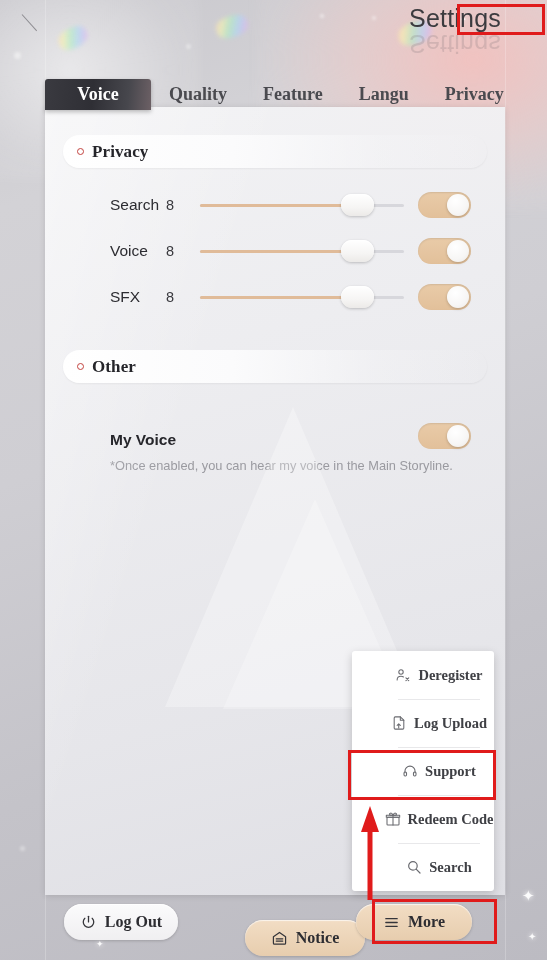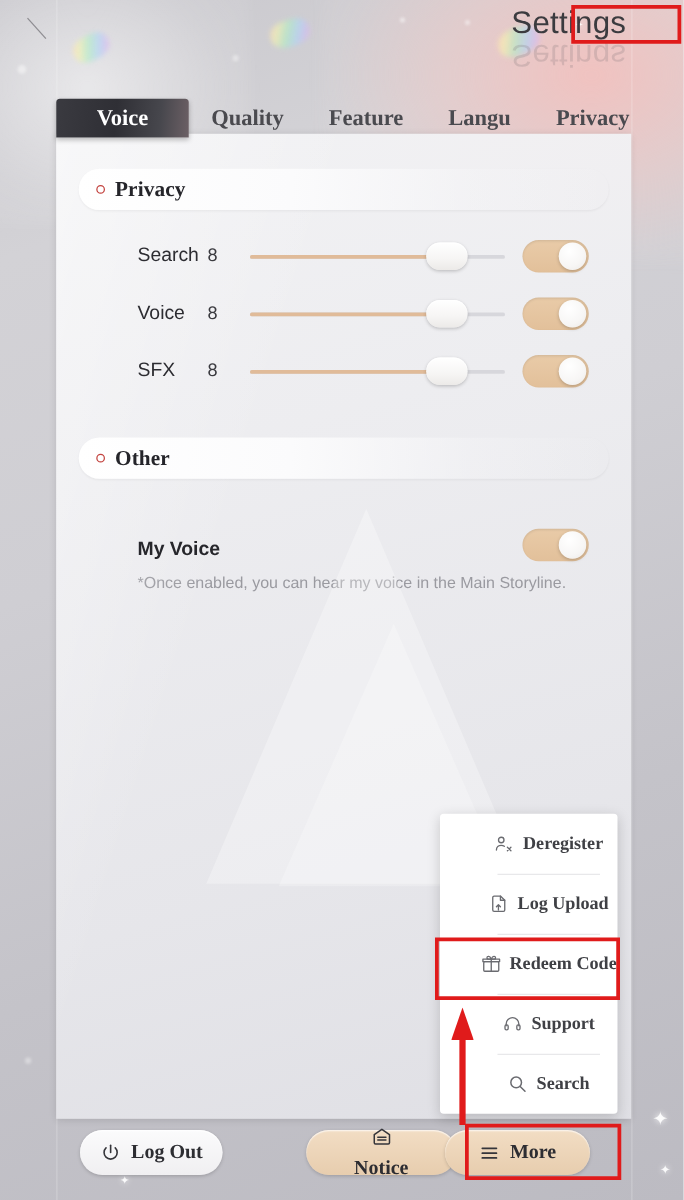--- a/index.html
+++ b/index.html
@@ -371,21 +371,21 @@
   }
   .btn-light {
     background: linear-gradient(180deg, #fbfbfc 0%, #f0eff1 100%);
     box-shadow: 0 1px 3px rgba(0,0,0,.18), inset 0 1px 1px rgba(255,255,255,.9);
   }
   .btn-tan {
     background: linear-gradient(180deg, #f2ddc4 0%, #e7cdae 100%);
     box-shadow: 0 1px 3px rgba(0,0,0,.18), inset 0 1px 1px rgba(255,255,255,.7);
   }
   .btn-logout { left: 64px;  bottom: 20px; width: 114px; }
-  .btn-notice { left: 245px; bottom: 20px; width: 120px; flex-direction: column; }
+  .btn-notice { left: 245px; bottom: 4px; width: 120px; }
   .btn-more   { left: 356px; bottom: 20px; width: 116px; }
   .btn-ico { width: 17px; height: 17px; flex: none; display: block; }
 
   
   .anno {
     position: absolute;
     border: 3px solid #e01b1b;
     z-index: 30;
     pointer-events: none;
   }
@@ -525,39 +525,39 @@
       <svg class="menu-ico" viewBox="0 0 24 24" fill="none" stroke="#6a6b70" stroke-width="1.6" stroke-linecap="round" stroke-linejoin="round">
         <path d="M14 2.8H6.4A1.6 1.6 0 0 0 4.8 4.4v15.2a1.6 1.6 0 0 0 1.6 1.6h11.2a1.6 1.6 0 0 0 1.6-1.6V7.8z"></path>
         <path d="M14 2.8v5h5.2"></path>
         <path d="M11.6 19.6v-6.2M9.2 15.6l2.4-2.4 2.4 2.4"></path>
       </svg>
       <span>Log Upload</span>
     </div>
 
     <div class="menu-item">
       <svg class="menu-ico" viewBox="0 0 24 24" fill="none" stroke="#6a6b70" stroke-width="1.6" stroke-linecap="round" stroke-linejoin="round">
+        <path d="M4.4 14.5v-2.2a7.6 7.6 0 0 1 15.2 0v2.2"></path>
+        <rect x="3" y="13.4" width="3.8" height="6" rx="1.6"></rect>
+        <rect x="17.2" y="13.4" width="3.8" height="6" rx="1.6"></rect>
+      </svg>
+      <span>Support</span>
+    </div>
+
+    <div class="menu-item">
+      <svg class="menu-ico" viewBox="0 0 24 24" fill="none" stroke="#6a6b70" stroke-width="1.6" stroke-linecap="round" stroke-linejoin="round">
         <rect x="3" y="9.5" width="18" height="11.5" rx="1.2"></rect>
         <path d="M2 6.5h20v3H2z"></path>
         <path d="M12 6.5v14.5"></path>
         <path d="M12 6.5S10.6 2.6 8.2 3.2C6.4 3.6 6.3 6.4 8.4 6.5z"></path>
         <path d="M12 6.5s1.4-3.9 3.8-3.3c1.8.4 1.9 3.2-.2 3.3z"></path>
       </svg>
       <span>Redeem Code</span>
     </div>
 
     <div class="menu-item">
-      <svg class="menu-ico" viewBox="0 0 24 24" fill="none" stroke="#6a6b70" stroke-width="1.6" stroke-linecap="round" stroke-linejoin="round">
-        <path d="M4.4 14.5v-2.2a7.6 7.6 0 0 1 15.2 0v2.2"></path>
-        <rect x="3" y="13.4" width="3.8" height="6" rx="1.6"></rect>
-        <rect x="17.2" y="13.4" width="3.8" height="6" rx="1.6"></rect>
-      </svg>
-      <span>Support</span>
-    </div>
-
-    <div class="menu-item">
       <svg class="menu-ico" viewBox="0 0 24 24" fill="none" stroke="#6a6b70" stroke-width="1.8" stroke-linecap="round" stroke-linejoin="round">
         <circle cx="10.4" cy="10.4" r="6.4"></circle>
         <path d="M15.2 15.2L21 21"></path>
       </svg>
       <span>Search</span>
     </div>
   </div>
 
   <div class="bottombar">
 

